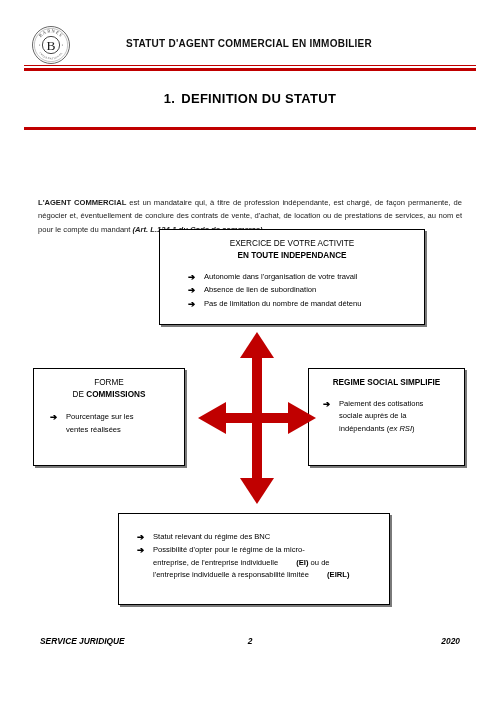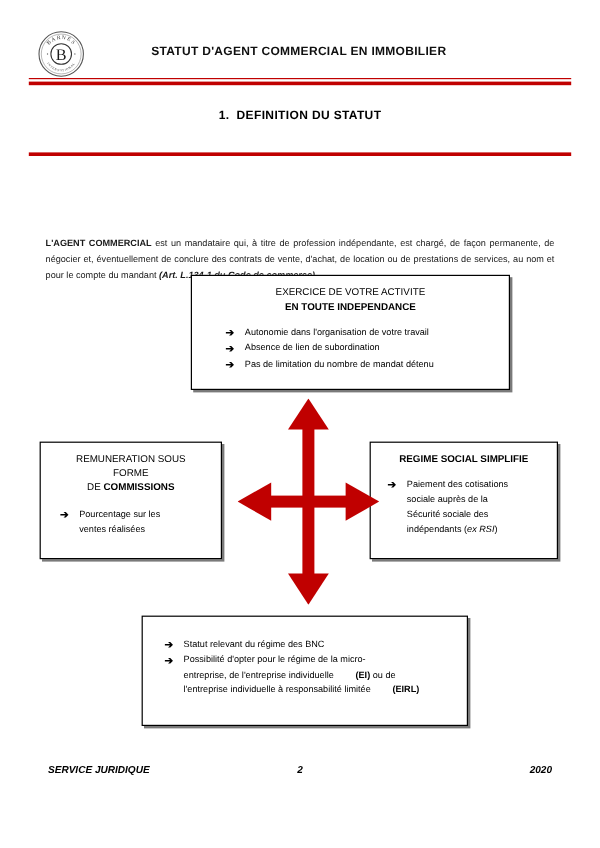--- a/index.html
+++ b/index.html
@@ -65,21 +65,21 @@
   .rule-top-a  { top: 65px; }
   .rule-top-b  { top: 68px; }
   .rule-bottom { top: 127px; }
 
   
   .section-heading {
     position: absolute;
     left: 0; right: 0;
     top: 91px;
     text-align: center;
-    font-size: 10px;
+    font-size: 13px;
     font-weight: bold;
     letter-spacing: 0.3px;
   }
   .section-heading .num { margin-right: 6px; }
 
   
   .intro {
     position: absolute;
     left: 38px;
     width: 424px;
@@ -235,21 +235,20 @@
           <span class="arrow">➔</span>
           <span>Pas de limitation du nombre de mandat détenu</span>
         </li>
       </ul>
     </div>
   </div>
 
   <div class="box" id="box-left">
     <div class="box-inner">
       <div class="box-title">
-        <div>REMUNERATION SOUS</div>
         <div>FORME</div>
         <div><span>DE </span><span class="bold">COMMISSIONS</span></div>
       </div>
       <ul class="bullets just">
         <li>
           <span class="arrow">➔</span>
           <span class="txt">Pourcentage sur les</span>
           <span class="txt last">ventes réalisées</span>
         </li>
       </ul>
@@ -259,21 +258,20 @@
   <div class="box" id="box-right">
     <div class="box-inner">
       <div class="box-title">
         <div class="bold">REGIME SOCIAL SIMPLIFIE</div>
       </div>
       <ul class="bullets just">
         <li>
           <span class="arrow">➔</span>
           <span class="txt">Paiement des cotisations</span>
           <span class="txt">sociale auprès de la</span>
-          <span class="txt">Sécurité sociale des</span>
           <span class="txt last"><span>indépendants (</span><i>ex RSI</i><span>)</span></span>
         </li>
       </ul>
     </div>
   </div>
 
   <div class="cross">
     <svg width="118" height="172" viewBox="0 0 118 172">
       <g fill="#C00000">
 

